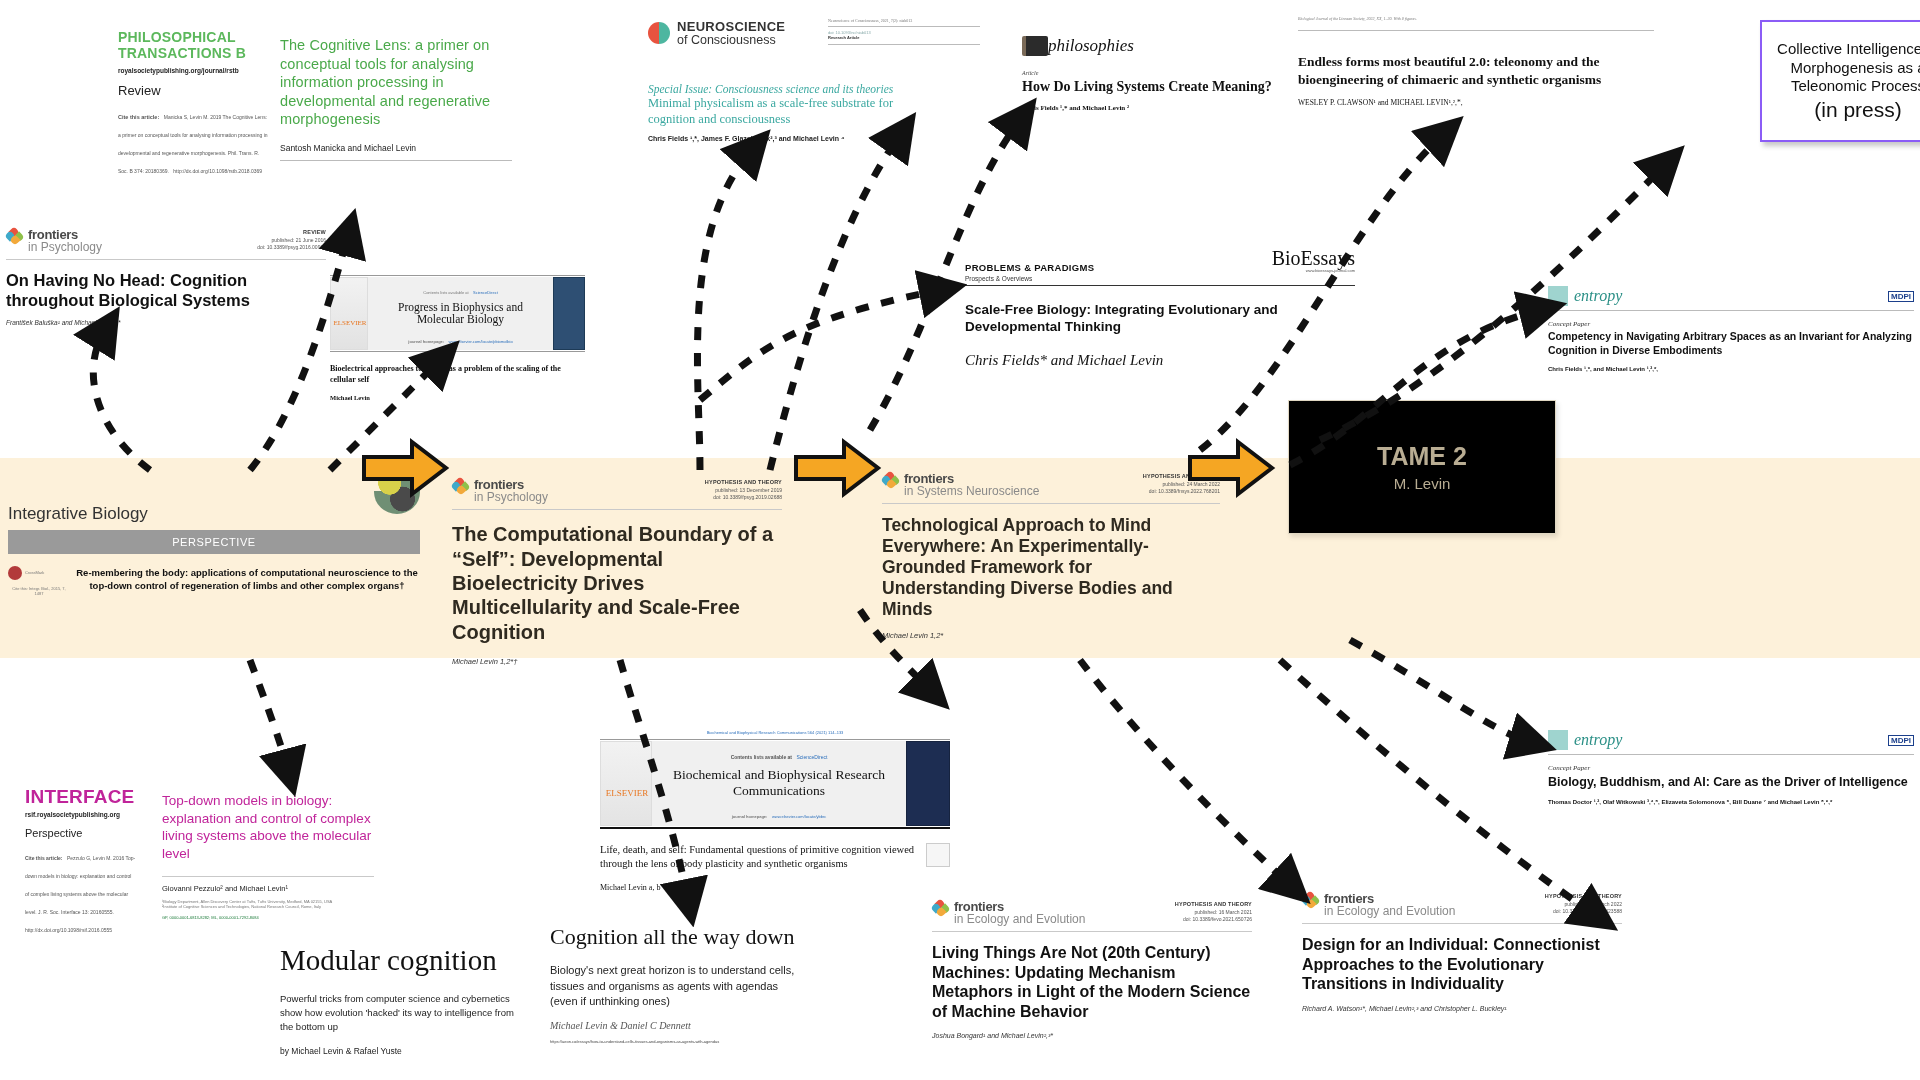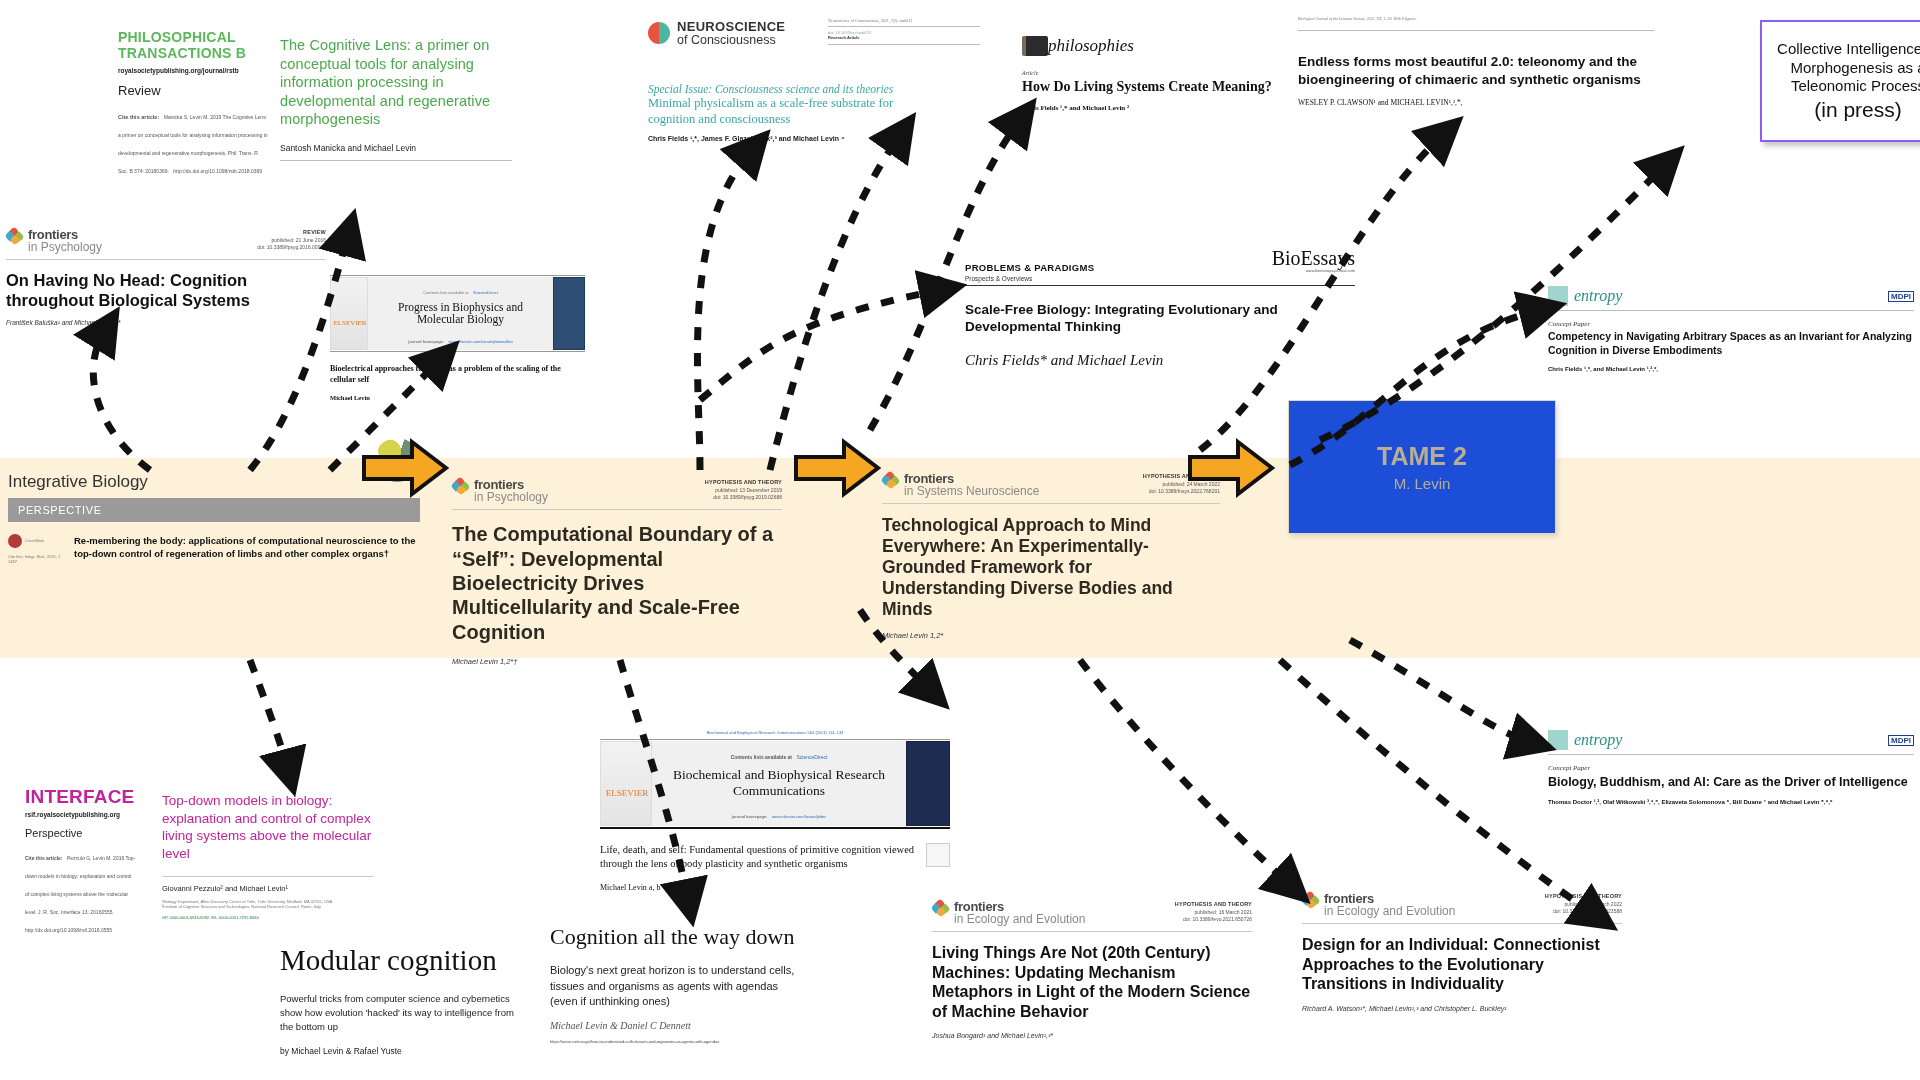--- a/index.html
+++ b/index.html
@@ -126,21 +126,21 @@
       <span style="font-family:'Liberation Serif',serif;font-style:italic;font-size:17px;color:#111;">philosophies</span>
     </div>
     <div class="tiny2" style="margin-top:13px;font-style:italic;font-family:'Liberation Serif',serif;">Article</div>
     <div style="font-family:'Liberation Serif',serif;font-weight:bold;font-size:14px;color:#111;margin-top:2px;">How Do Living Systems Create Meaning?</div>
     <div style="font-size:7px;font-weight:bold;color:#111;margin-top:9px;font-family:'Liberation Serif',serif;">Chris Fields ¹,* and Michael Levin ²</div>
   </div>
 
   <div class="card" style="left:1298px;top:16px;width:356px;">
     <div class="micro" style="font-family:'Liberation Serif',serif;font-style:italic;">Biological Journal of the Linnean Society, 2022, XX, 1–30. With 8 figures.</div>
     <div class="rule" style="margin-top:9px;"></div>
-    <div style="font-family:Liberation Sans, sans-serif;font-weight:bold;font-size:13.5px;color:#111;margin-top:22px;line-height:1.3;">Endless forms most beautiful 2.0: teleonomy and the bioengineering of chimaeric and synthetic organisms</div>
+    <div style="font-family:Liberation Serif, serif;font-weight:bold;font-size:13.5px;color:#111;margin-top:22px;line-height:1.3;">Endless forms most beautiful 2.0: teleonomy and the bioengineering of chimaeric and synthetic organisms</div>
     <div style="font-family:'Liberation Serif',serif;font-size:7.5px;color:#111;margin-top:10px;">WESLEY P. CLAWSON¹ and MICHAEL LEVIN¹,²,*,</div>
   </div>
 
   <div class="card" style="left:1714px;top:20px;width:196px;height:122px;border:2px solid #8b5cf6;box-shadow:3px 4px 5px rgba(0,0,0,.22);display:flex;flex-direction:column;align-items:center;justify-content:center;text-align:center;margin-left:46px;">
     <div style="font-size:15px;color:#111;line-height:1.24;padding:0 6px;">Collective Intelligence of Morphogenesis as a Teleonomic Process</div>
     <div style="font-size:21px;color:#111;margin-top:2px;text-align:right;">(in press)</div>
   </div>
 
   <div class="card" style="left:6px;top:228px;width:320px;">
     <div style="display:flex;align-items:flex-start;justify-content:space-between;">
@@ -213,21 +213,21 @@
         <span style="font-family:'Liberation Serif',serif;font-style:italic;font-size:16px;color:#2a8f86;">entropy</span>
       </div>
       <span style="font-size:8px;font-weight:bold;color:#1b3f8b;border:1px solid #1b3f8b;padding:0 2px;">MDPI</span>
     </div>
     <div style="border-top:1px solid #bbb;margin-top:4px;"></div>
     <div style="font-family:'Liberation Serif',serif;font-style:italic;font-size:7px;color:#333;margin-top:9px;">Concept Paper</div>
     <div style="font-size:10.5px;font-weight:bold;color:#111;margin-top:2px;line-height:1.3;">Competency in Navigating Arbitrary Spaces as an Invariant for Analyzing Cognition in Diverse Embodiments</div>
     <div style="font-size:6px;font-weight:bold;color:#111;margin-top:9px;">Chris Fields ¹,*, and Michael Levin ¹,²,*,</div>
   </div>
 
-  <div class="card z2" style="left:8px;top:472px;width:412px;background:transparent;">
+  <div class="card z2" style="left:8px;top:504px;width:412px;background:transparent;text-align:center;">
     <div style="display:flex;justify-content:space-between;align-items:flex-start;">
       <div style="font-size:17px;color:#333;">Integrative Biology</div>
       <div style="width:46px;height:44px;border-radius:50%;background:
           radial-gradient(circle at 34% 30%, #d8d14a 0 26%, transparent 27%),
           radial-gradient(circle at 62% 66%, #4a4a4a 0 30%, transparent 31%),
           conic-gradient(from 20deg,#6f8f74 0 70%,transparent 70%);margin-top:-34px;"></div>
     </div>
     <div style="background:#9a9a9a;color:#fff;font-size:11px;letter-spacing:.6px;padding:6px 10px;margin-top:6px;">PERSPECTIVE</div>
     <div style="display:flex;gap:4px;margin-top:12px;">
       <div style="width:62px;">
@@ -296,21 +296,21 @@
     </div>
     <div style="border-top:1px solid #c9c9c9;margin-top:5px;"></div>
     <div style="font-size:17.5px;font-weight:bold;color:#2f2a20;margin-top:11px;line-height:1.2;">Technological Approach to Mind Everywhere: An Experimentally-Grounded Framework for Understanding Diverse Bodies and Minds</div>
     <div style="font-size:7.5px;font-style:italic;color:#333;margin-top:11px;">Michael Levin 1,2*</div>
   </div>
 
   <svg class="oarrow" style="left:1186px;top:437px;" width="90" height="62" viewBox="0 0 90 62">
     <polygon points="4,20 52,20 52,5 86,31 52,57 52,42 4,42" fill="#f5a623" stroke="#111" stroke-width="4"></polygon>
   </svg>
 
-  <div class="card z2" style="left:1288px;top:400px;width:268px;height:134px;background:#1d4ed8;border:1px solid #e0d7c2;box-shadow:2px 3px 5px rgba(0,0,0,.12);display:flex;flex-direction:column;align-items:center;justify-content:center;">
+  <div class="card z2" style="left:1288px;top:400px;width:268px;height:134px;background:#000000;border:1px solid #e0d7c2;box-shadow:2px 3px 5px rgba(0,0,0,.12);display:flex;flex-direction:column;align-items:center;justify-content:center;">
     <div style="font-size:25px;font-weight:bold;color:#b9ad93;">TAME 2</div>
     <div style="font-size:15px;color:#b9ad93;margin-top:4px;">M. Levin</div>
   </div>
 
   <div class="card" style="left:25px;top:786px;width:112px;">
     <div style="color:#c0249a;font-size:19px;font-weight:bold;letter-spacing:.2px;">INTERFACE</div>
     <div style="font-size:6.5px;font-weight:bold;color:#222;margin-top:3px;">rsif.royalsocietypublishing.org</div>
     <div style="font-size:11px;color:#222;margin-top:9px;">Perspective</div>
     <div style="margin-top:7px;">
       <span class="tiny" style="font-weight:bold;">Cite this article:</span>

